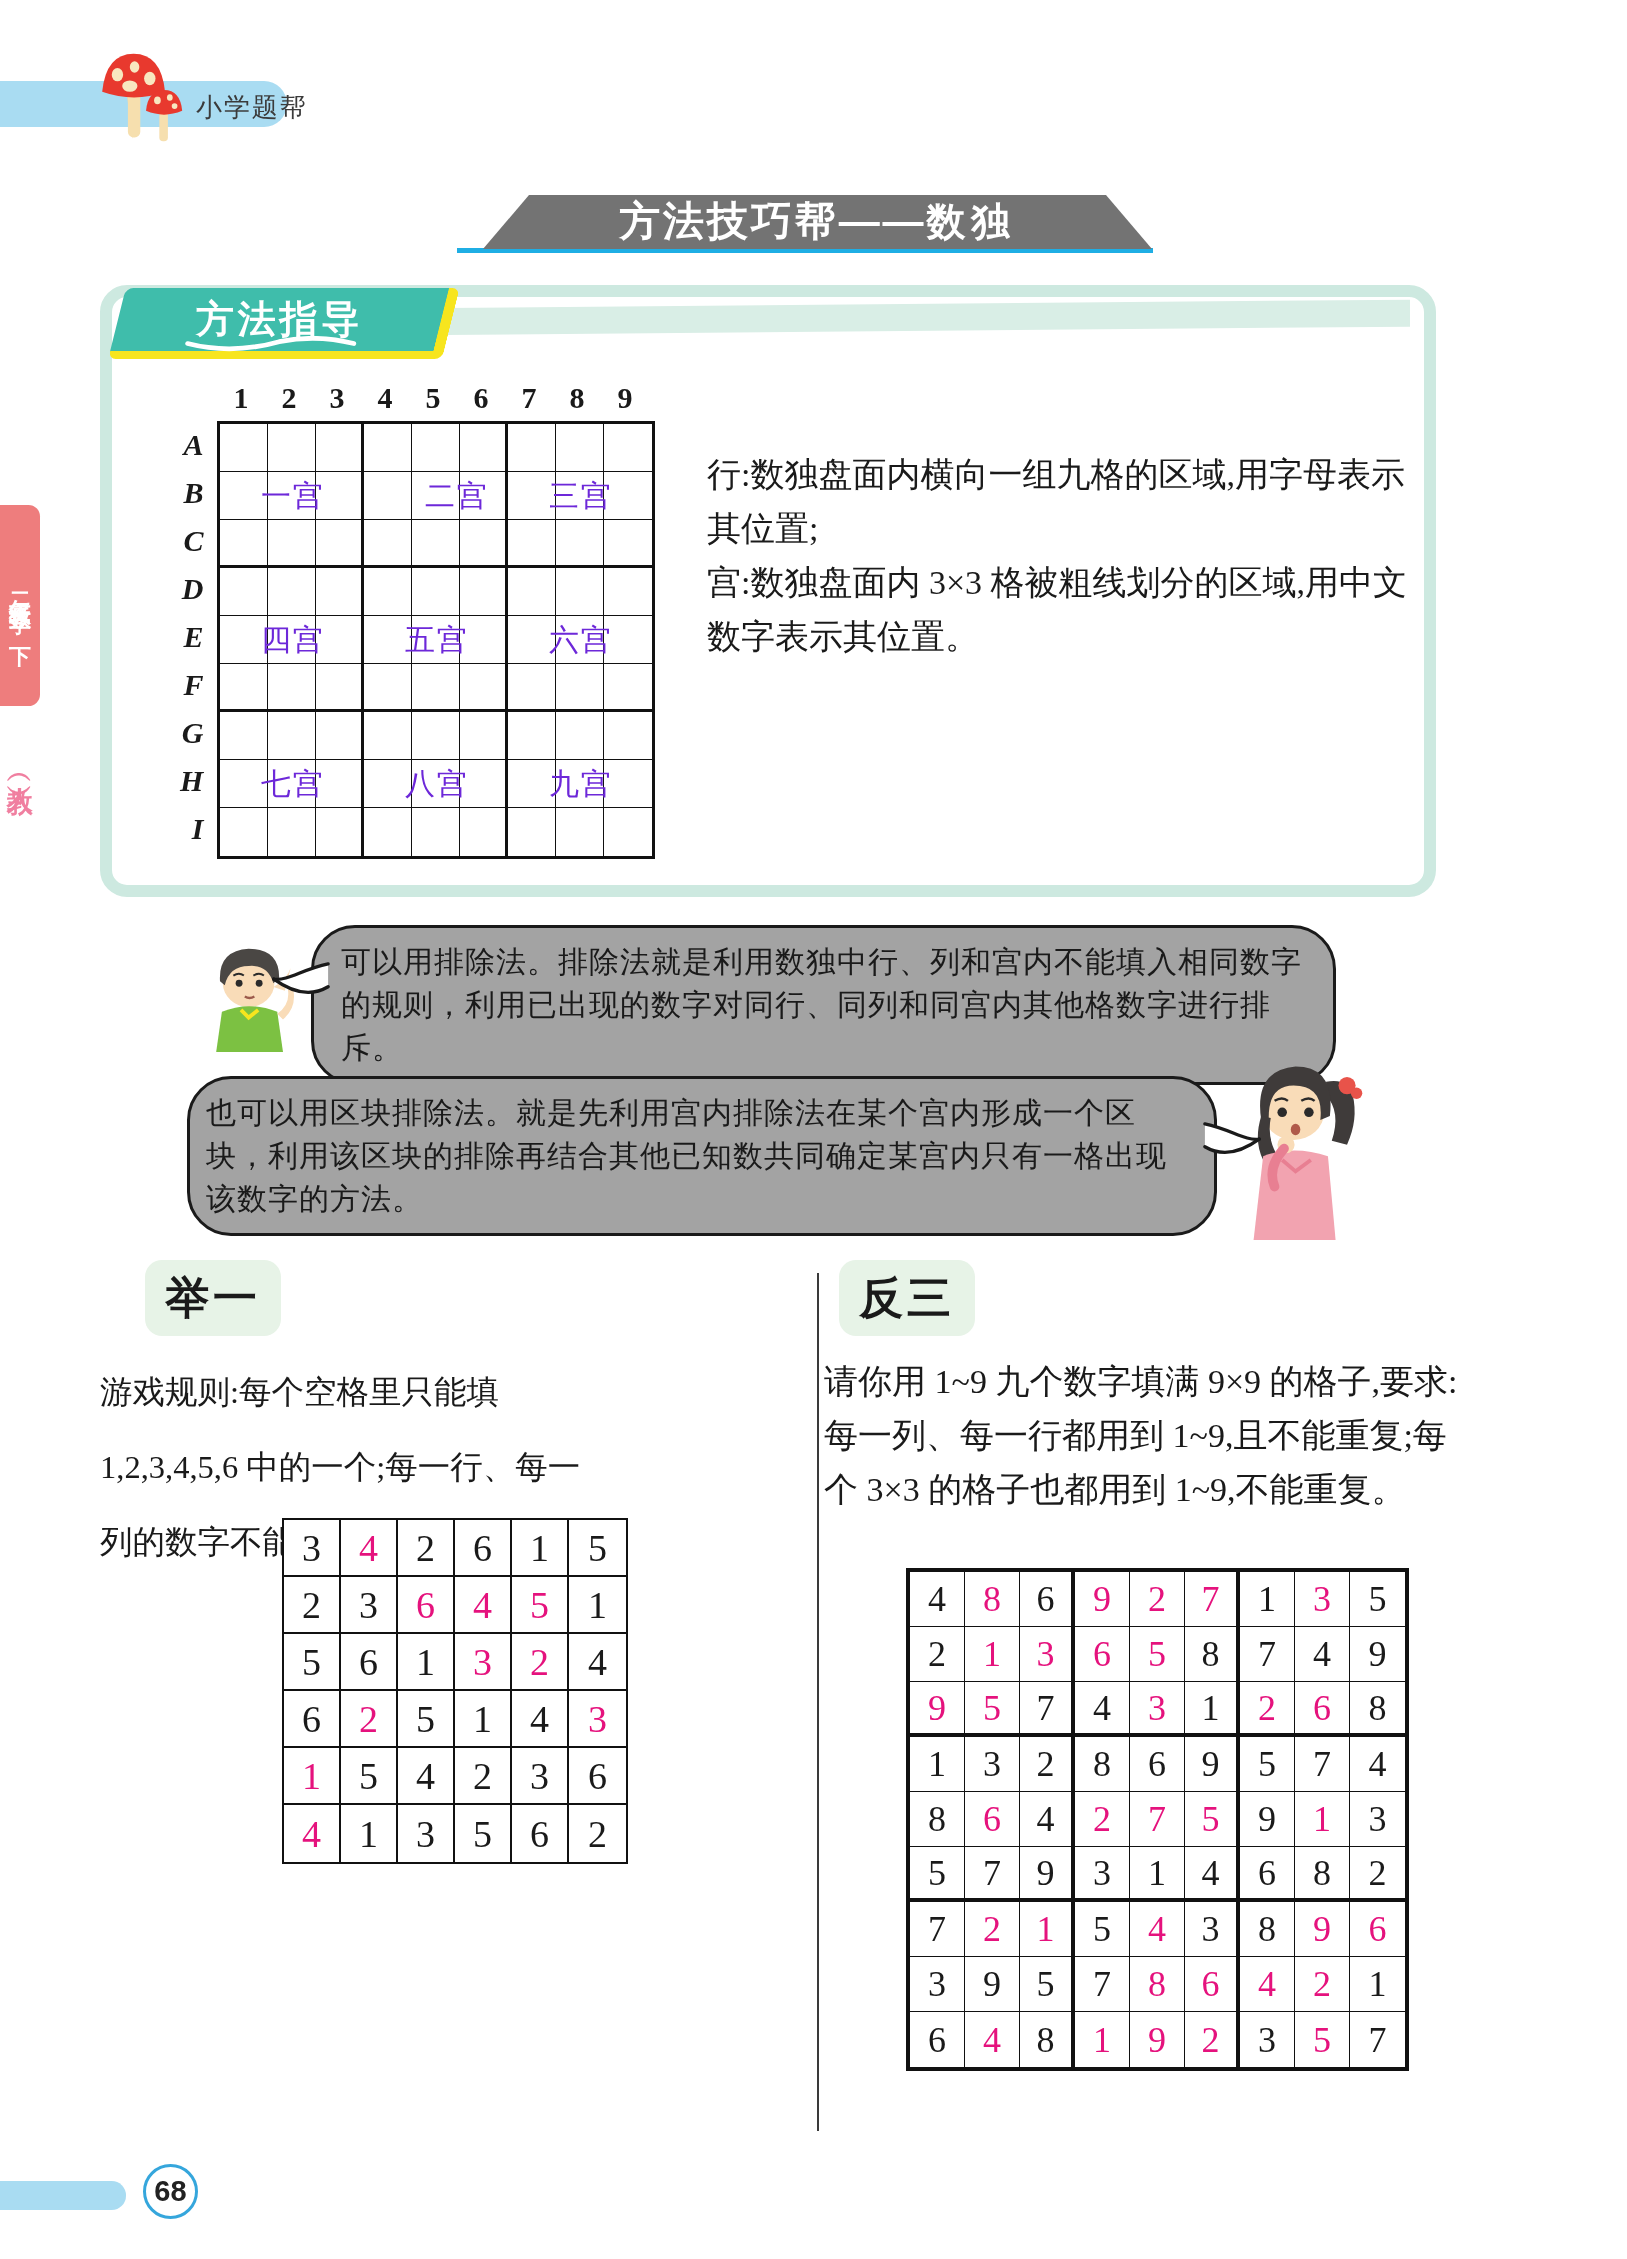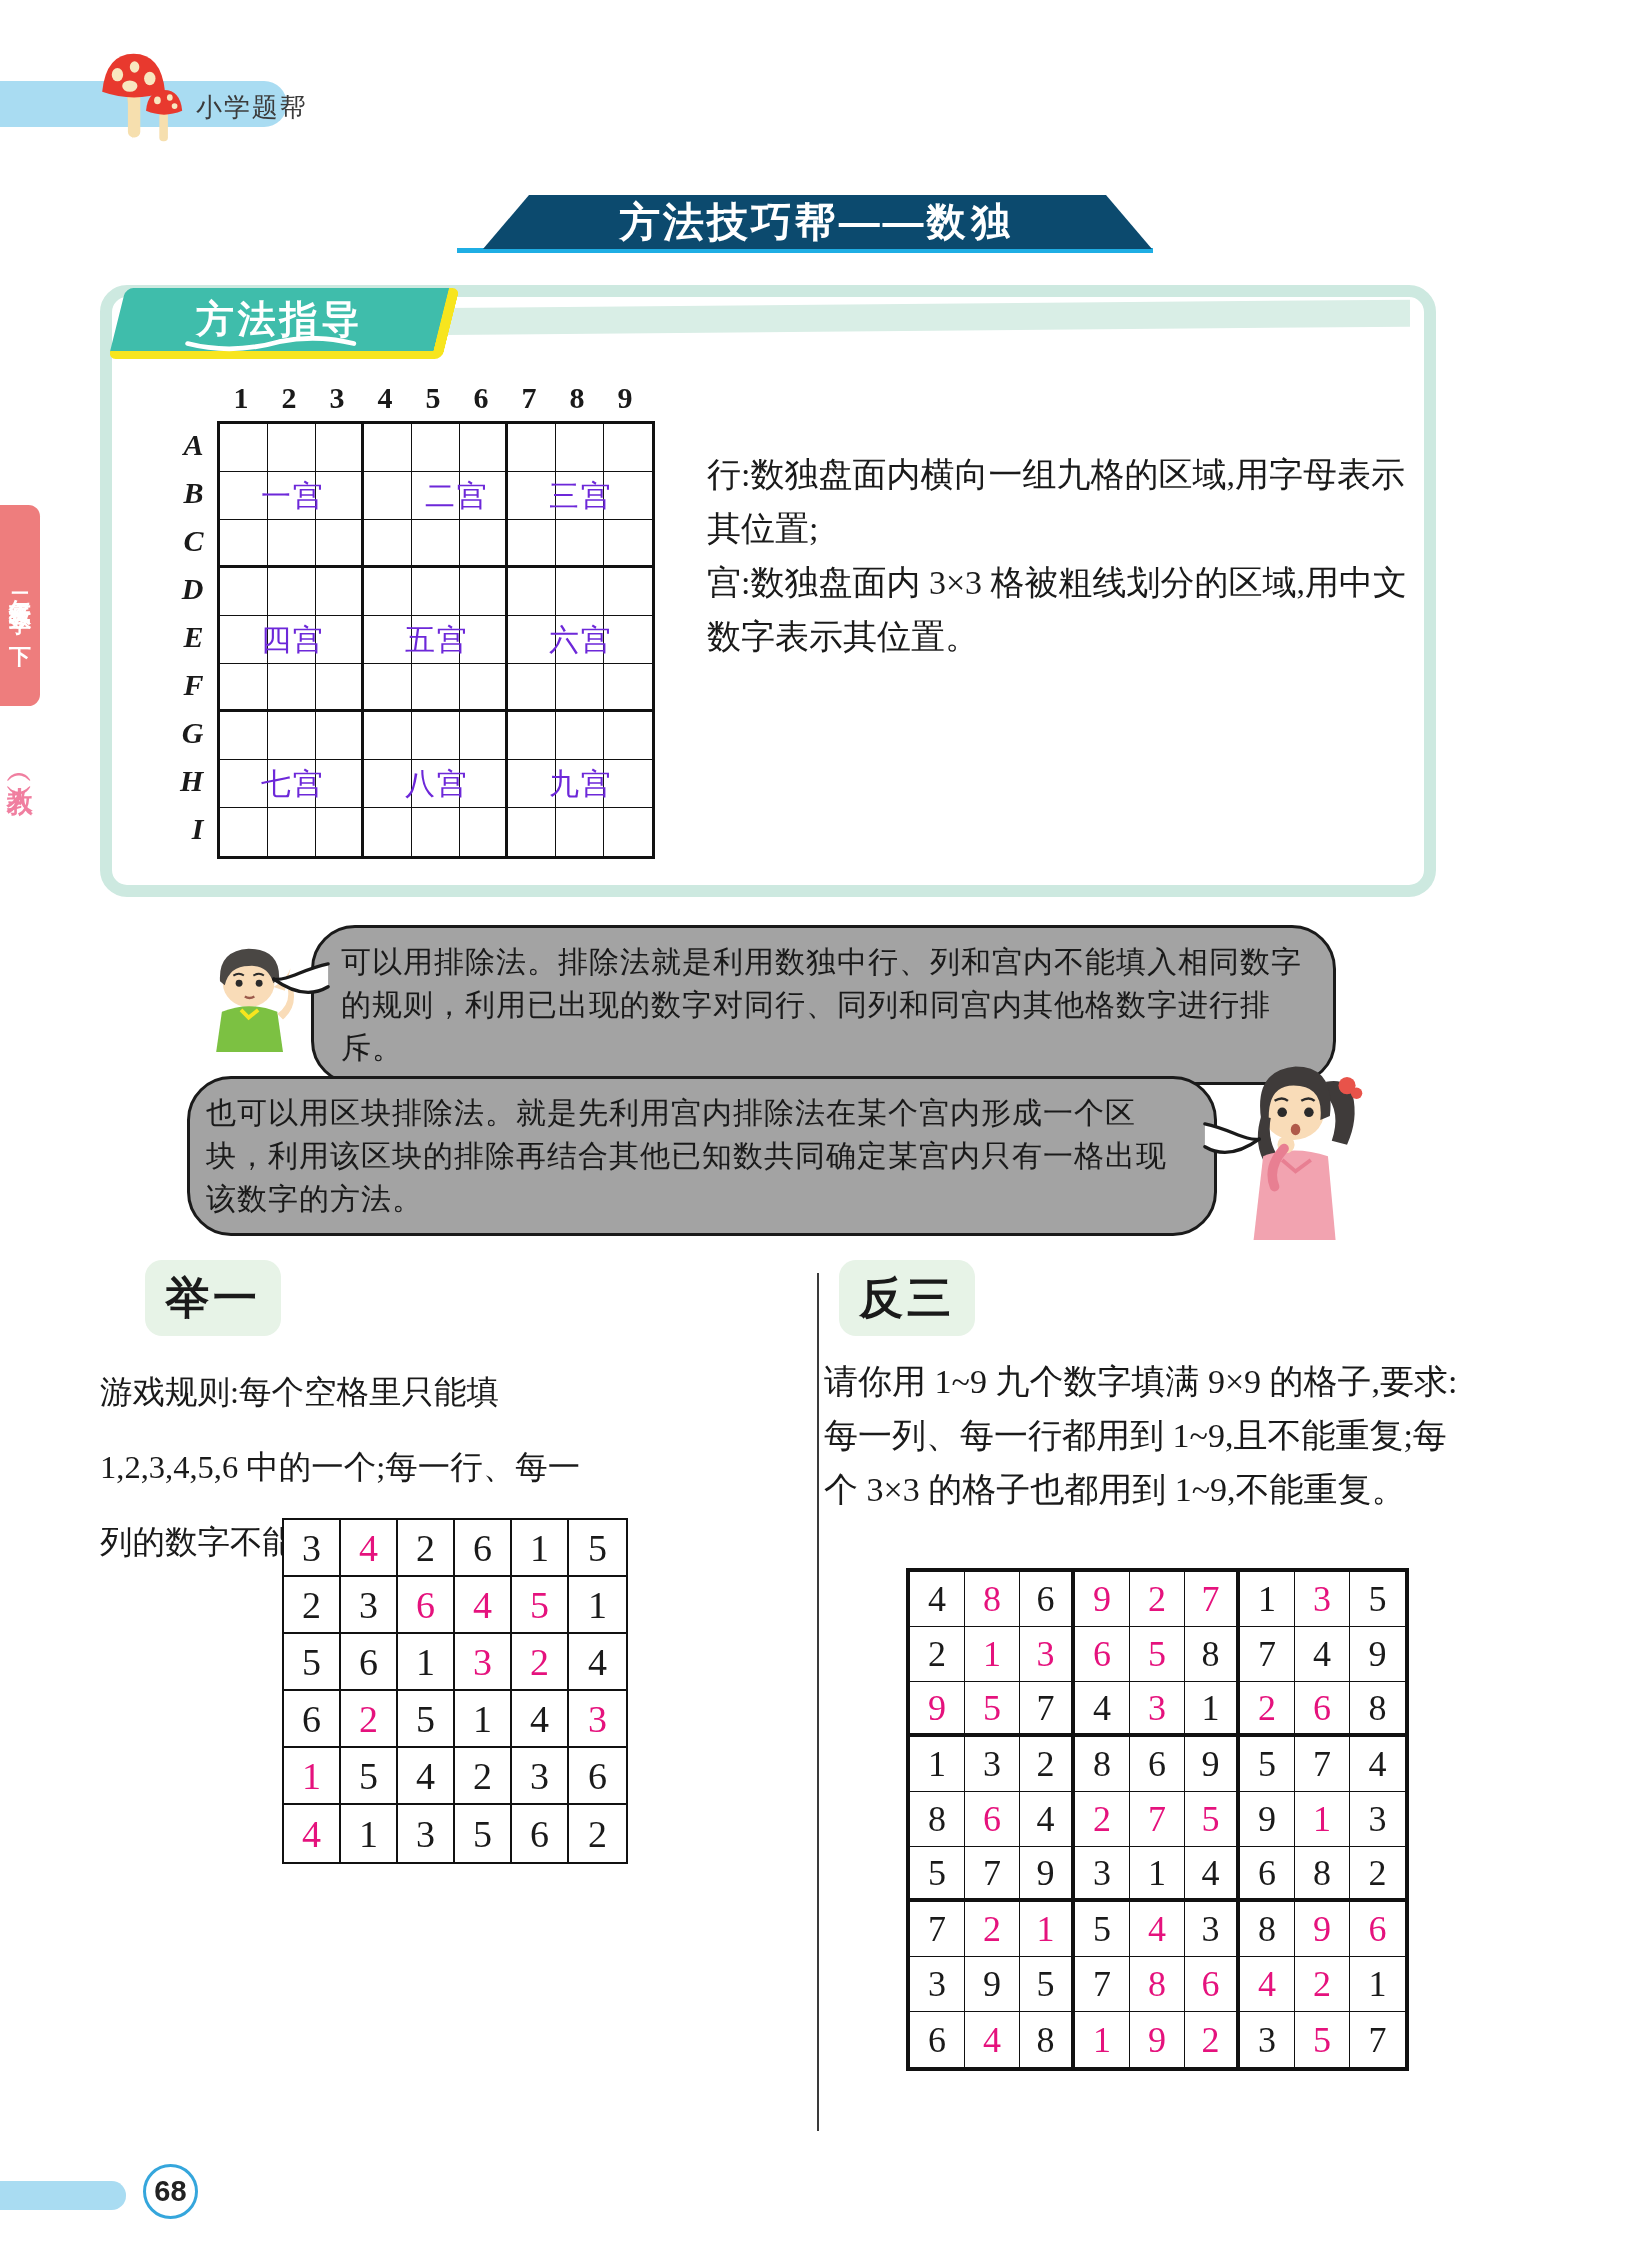--- a/index.html
+++ b/index.html
@@ -14,23 +14,23 @@
   .abs{position:absolute;}
 
   
   #top-bar{left:0;top:81px;width:287px;height:46px;background:#A9DCF2;border-radius:0 23px 23px 0;}
   #brand-text{left:196px;top:90px;font-size:26px;font-weight:400;color:#3b3b3b;letter-spacing:1.9px;}
   #mushrooms{left:98px;top:48px;}
 
   
   #title-underline{left:457px;top:248px;width:696px;height:4.8px;background:#1FAEE4;}
   #title-wrap{
-    left:483px;top:195px;width:669px;height:54px;background:#0c4a6e;
+    left:483px;top:195px;width:669px;height:54px;background:#737373;
     clip-path:polygon(46px 0,calc(100% - 46px) 0,100% 100%,0 100%);
-    display:flex;align-items:center;justify-content:center;color:#fff;
+    display:flex;align-items:flex-end;justify-content:center;color:#fff;
   }
   #title-prefix{font-size:41px;font-weight:800;letter-spacing:2.9px;}
   #title-topic{font-family:Liberation Serif, serif;font-size:39px;font-weight:600;letter-spacing:5.7px;}
 
   
   #guide-box{
     left:100px;top:285px;width:1336px;height:612px;box-sizing:border-box;
     border:12.4px solid #CDE9E0;border-radius:27px;background:#fff;
   }
   #guide-band{left:411px;top:304px;width:999px;height:27px;background:#D9EEE6;transform:skewY(-0.5deg);}

